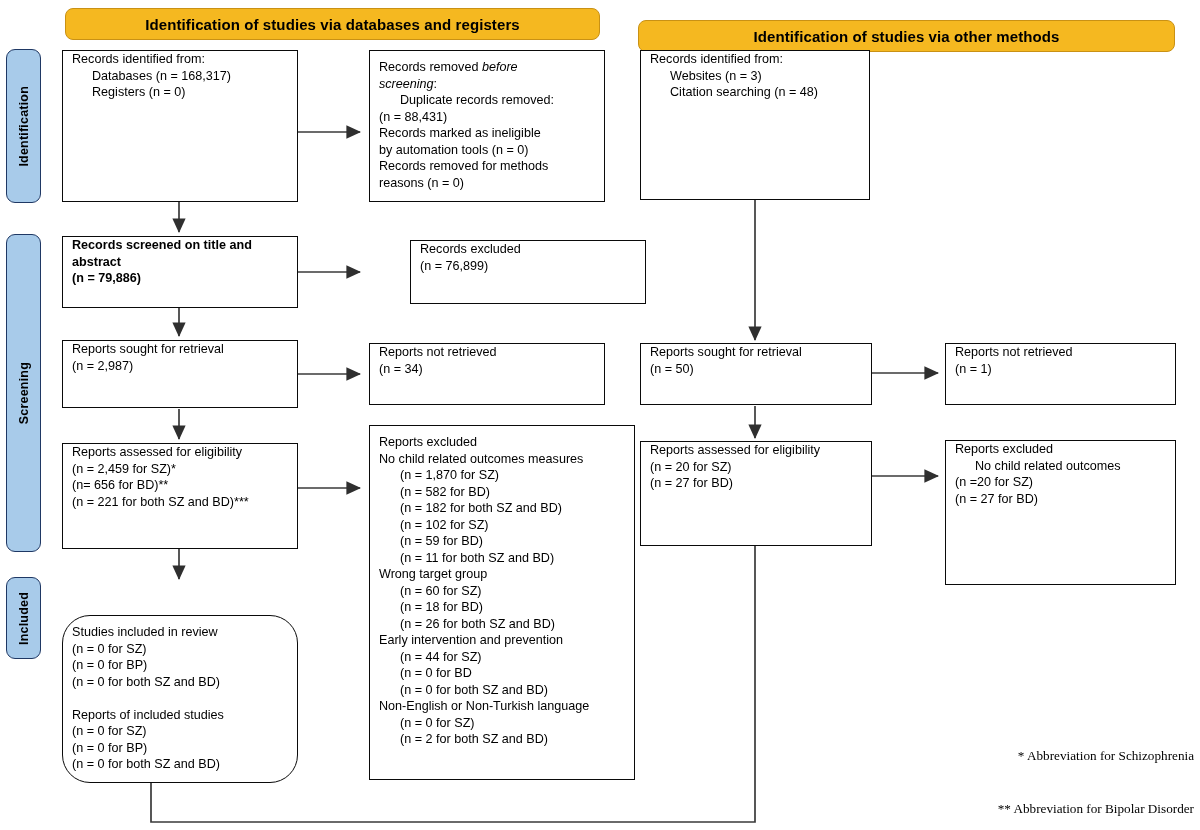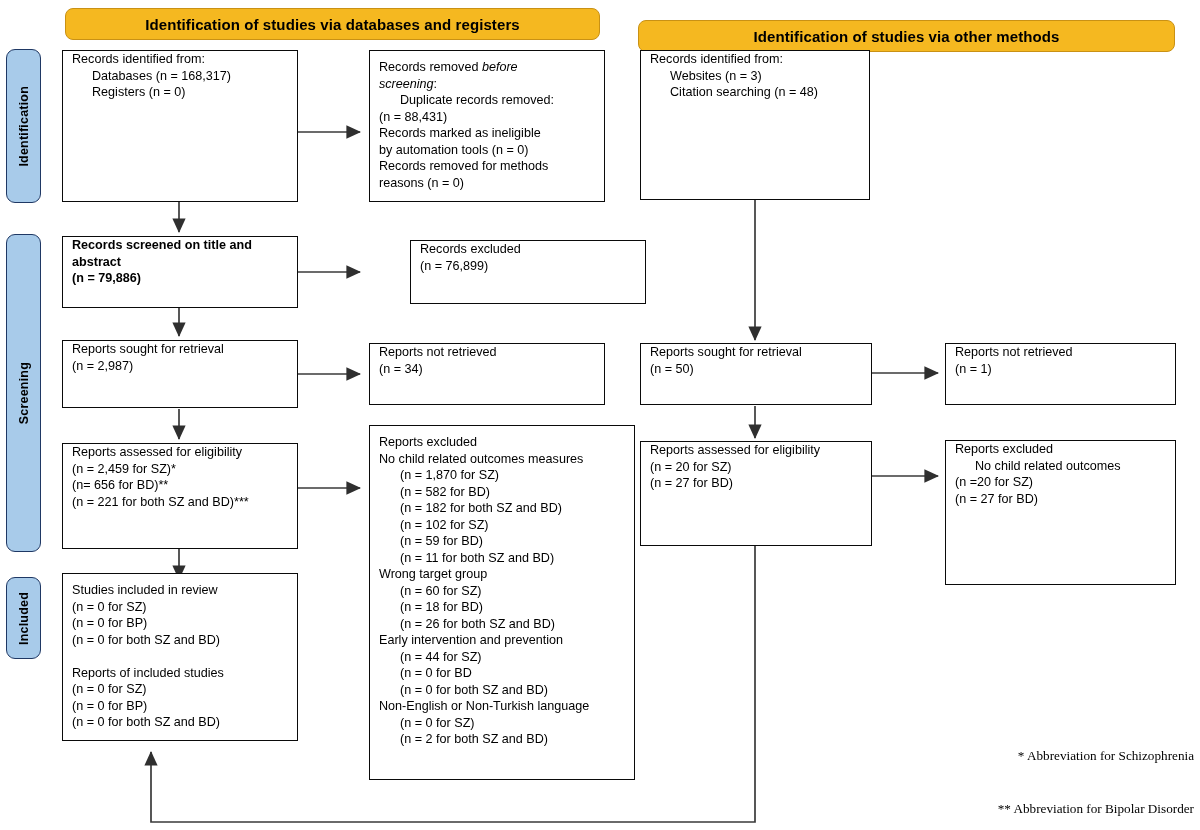--- a/index.html
+++ b/index.html
@@ -199,21 +199,21 @@
       <div class="ln">Early intervention and prevention</div>
       <div class="ln i2">(n = 44 for SZ)</div>
       <div class="ln i2">(n = 0 for BD</div>
       <div class="ln i2">(n = 0 for both SZ and BD)</div>
       <div class="ln">Non-English or Non-Turkish language</div>
       <div class="ln i2">(n = 0 for SZ)</div>
       <div class="ln i2">(n = 2 for both SZ and BD)</div>
     </div>
   </div>
 
-  <div class="box topalign" style="left:62px;top:573px;width:236px;height:168px;">
+  <div class="box topalign" style="left:62px;top:615px;width:236px;height:168px;border-radius:28px;">
     <div class="inner">
       <div class="ln">Studies included in review</div>
       <div class="ln">(n = 0 for SZ)</div>
       <div class="ln">(n = 0 for BP)</div>
       <div class="ln">(n = 0 for both SZ and BD)</div>
       <div class="ln gap"></div>
       <div class="ln">Reports of included studies</div>
       <div class="ln">(n = 0 for SZ)</div>
       <div class="ln">(n = 0 for BP)</div>
       <div class="ln">(n = 0 for both SZ and BD)</div>

